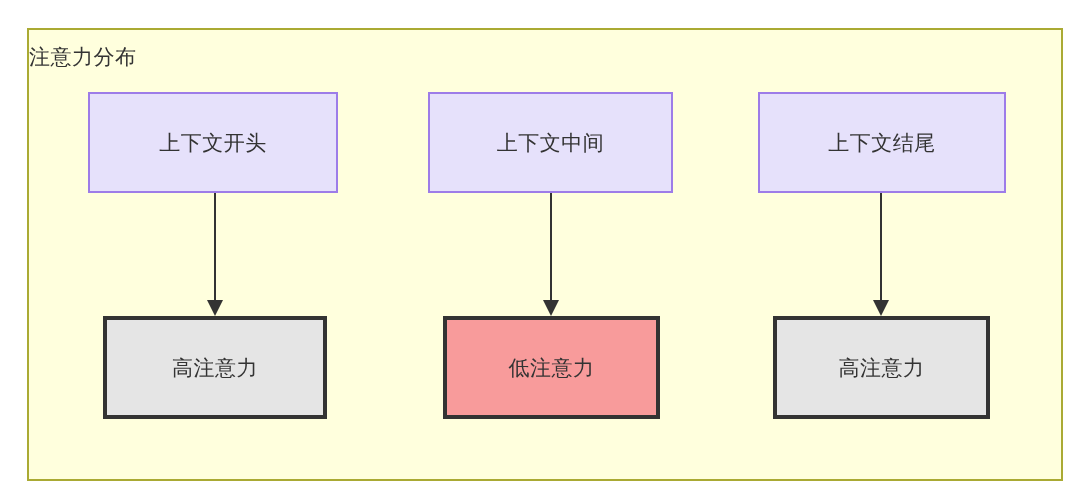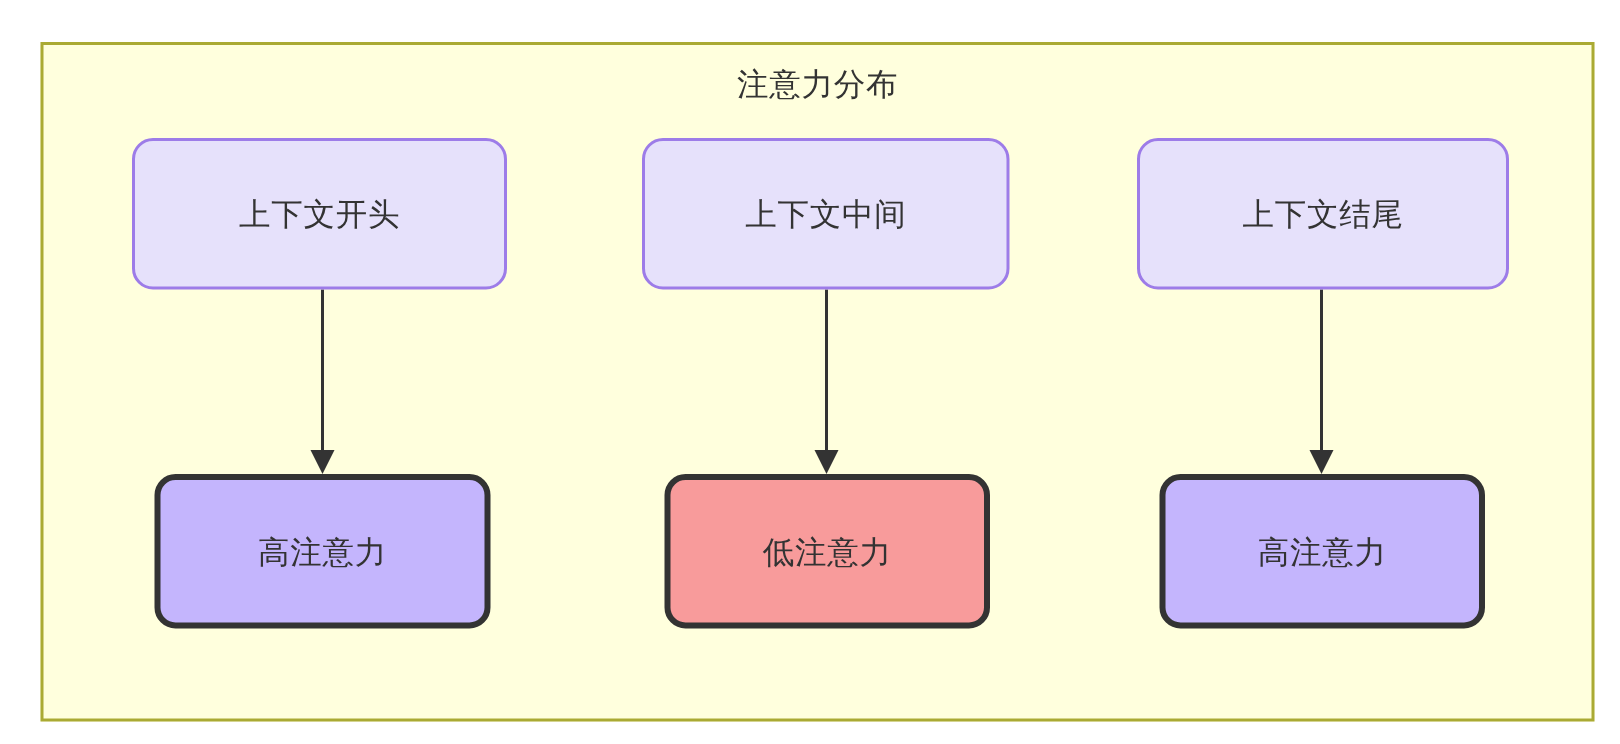--- a/index.html
+++ b/index.html
@@ -28,49 +28,47 @@
     height: 453px;
     box-sizing: border-box;
     background: #ffffdd;
     border: 2px solid #aaaa33;
   }
   .subgraph-title {
     position: absolute;
     left: 0;
     top: 14px;
     width: 100%;
-    text-align: center;
     font-size: 21px;
     color: #333333;
     line-height: 1.2;
     letter-spacing: 0.5px;
     white-space: nowrap;
   }
 
   
   .node {
     position: absolute;
     box-sizing: border-box;
     display: flex;
     align-items: center;
     justify-content: center;
     text-align: center;
     font-size: 21px;
     color: #333333;
     letter-spacing: 0.5px;
     white-space: nowrap;
-    border-radius: 14px;
   }
 
   .node.context {
     background: #e6e1fb;
     border: 2px solid #9d7ce8;
   }
   .node.high {
-    background: #c4b5fd;
+    background: #e5e5e5;
     border: 4px solid #333333;
   }
   .node.low {
     background: #f89b9b;
     border: 4px solid #333333;
   }
 
   
   .edge-svg {
     position: absolute;

